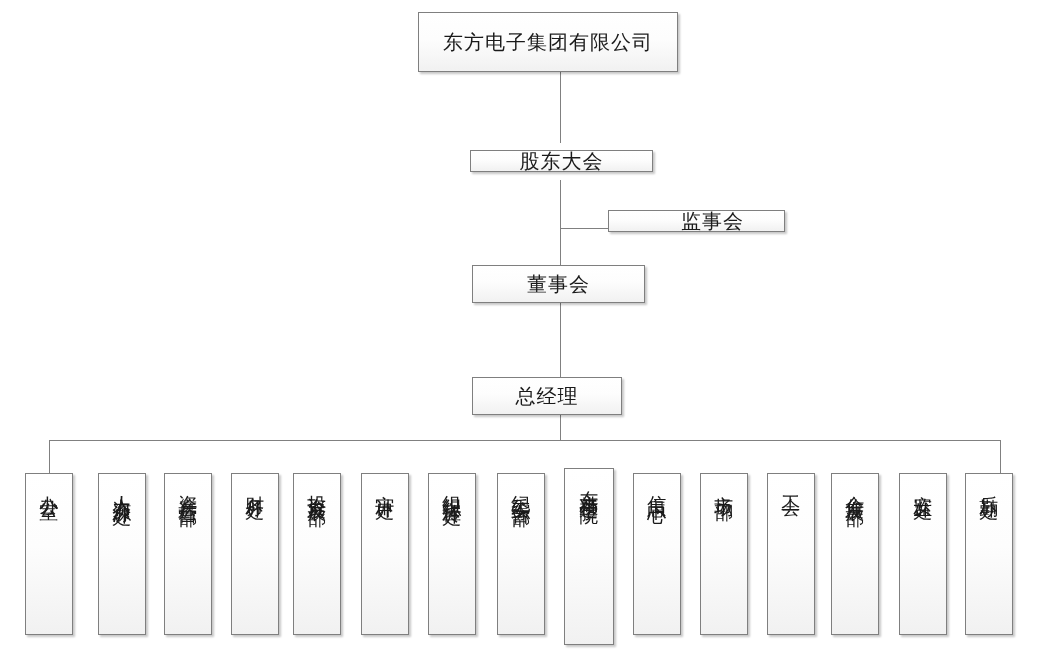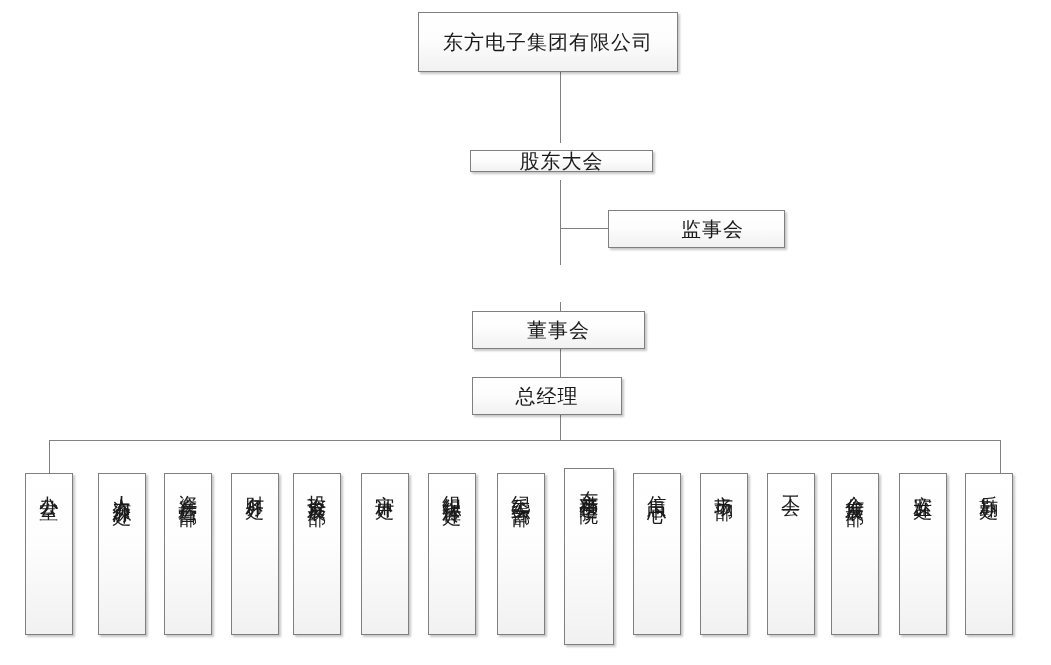--- a/index.html
+++ b/index.html
@@ -81,25 +81,25 @@
   <div class="line v" style="left:1000px; top:440px; height:33px;"></div>
 
   <div class="node horiz" style="left:418px; top:12px; width:260px; height:60px;">
     <span>东方电子集团有限公司</span>
   </div>
 
   <div class="node horiz" style="left:470px; top:143px; width:183px; height:22px;margin-top:7px;">
     <span>股东大会</span>
   </div>
 
-  <div class="node horiz" style="left:608px; top:210px; width:177px; height:38px;padding-left:32px;">
+  <div class="node horiz" style="left:608px; top:210px; width:177px; height:22px;padding-left:32px;">
     <span>监事会</span>
   </div>
 
-  <div class="node horiz" style="left:472px; top:265px; width:173px; height:38px;margin-top:46px;">
+  <div class="node horiz" style="left:472px; top:265px; width:173px; height:38px;">
     <span>董事会</span>
   </div>
 
   <div class="node horiz" style="left:472px; top:377px; width:150px; height:38px;">
     <span>总经理</span>
   </div>
 
   <div id="dept-row">
       <div class="node vert" style="left: 25px; top: 473px; width: 48px; height: 162px;">
         <span>办公室</span>

